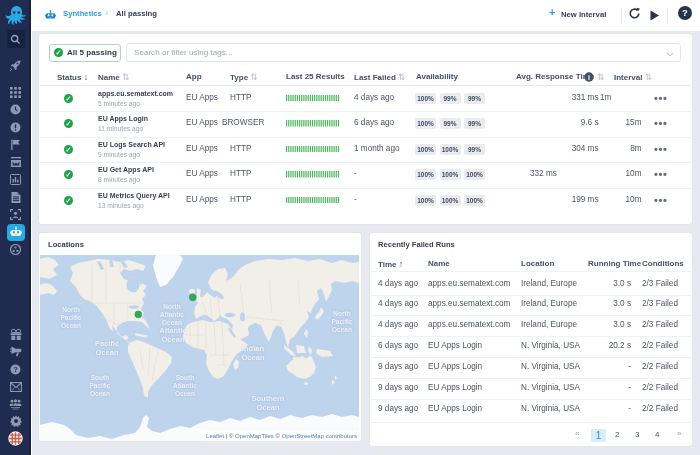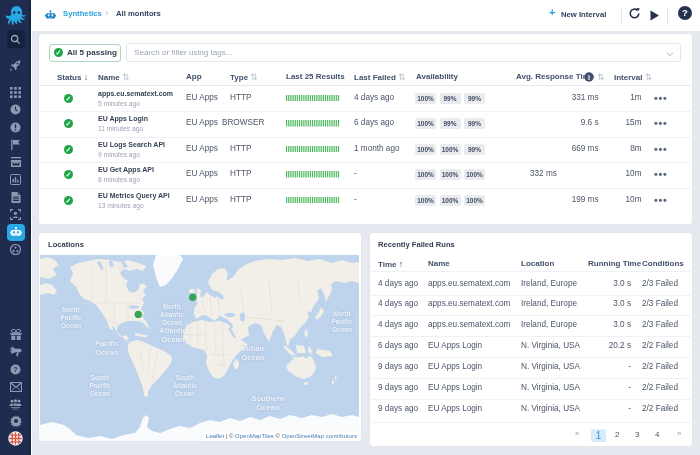--- a/index.html
+++ b/index.html
@@ -249,21 +249,21 @@
       <path d="M2.2 3 L9.8 3 Q11 3 11 4.8 L11 7 Q11 8.8 9.8 8.8 L2.2 8.8 Q1 8.8 1 7 L1 4.8 Q1 3 2.2 3 Z" fill="#1d87ca"></path>
       <ellipse cx="4" cy="5.3" rx="1.1" ry="1.2" fill="#fff"></ellipse>
         <ellipse cx="8" cy="5.3" rx="1.1" ry="1.2" fill="#fff"></ellipse>
       <path d="M4.7 7.6 Q6 8.6 7.3 7.6 Z" fill="#fff"></path>
       <rect x="0" y="4.6" width="1" height="2" fill="#1d87ca"></rect>
         <rect x="11" y="4.6" width="1" height="2" fill="#1d87ca"></rect>
     </svg>
   </span>
   <span class="abs crumb-blue" style="left:31px;top:8.5px;">Synthetics</span>
   <span class="abs" style="left:73px;top:6.5px;color:#c3cad4;font-size:10px;">›</span>
-  <span class="abs crumb-dark" style="left:84px;top:8.5px;">All monitors</span>
+  <span class="abs crumb-dark" style="left:84px;top:8.5px;">All passing</span>
 
   <span class="abs" style="left:517px;top:6px;color:#2b9fdb;font-size:11px;font-weight:700;">+</span>
   <span class="abs crumb-dark" style="left:529px;top:9.5px;">New Interval</span>
   <span class="vdiv" style="left:589px;"></span>
   <span class="abs" id="refresh-icon" style="left:596px;top:6px;">
     <svg width="13" height="13" viewBox="0 0 13 13">
       <path d="M10.8 6.5 A4.3 4.3 0 1 1 9.4 3.3" fill="none" stroke="#26324e" stroke-width="1.6"></path>
       <path d="M8.6 0.8 L11.8 1.6 L10 4.6 Z" fill="#26324e"></path>
     </svg>
   </span>
@@ -339,21 +339,21 @@
         <rect x="47.52" y="0" width="1.2" height="6.5"></rect>
         <rect x="49.68" y="0" width="1.2" height="6.5"></rect>
         <rect x="51.84" y="0" width="1.2" height="6.5"></rect>
       </svg>
     </div>
   <span class="td" style="left:354px;top:92.8px;">4 days ago</span>
   <span class="badge" style="left:415px;top:92.8px;width:21px;">100%</span>
   <span class="badge" style="left:439.5px;top:92.8px;width:21px;">99%</span>
   <span class="badge" style="left:464px;top:92.8px;width:21px;">99%</span>
   <span class="td" style="left:530px;top:92.8px;width:68.5px;text-align:right;">331 ms</span>
-  <span class="td" style="left:600px;top:92.8px;width:41.5px;text-align:right;">1m</span>
+  <span class="td" style="left:600px;top:92.8px;width:41.5px;text-align:left;">1m</span>
   <span class="dots" style="left:654px;top:91.8px;">•••</span>
   <div class="rowsep" style="left:40px;top:111px;width:651px;"></div>
 
   <span class="checkc" style="left:64px;top:119.3px;">✓</span>
   <span class="namebold" style="left:98px;top:115.3px;">EU Apps Login</span>
   <span class="subgray" style="left:98px;top:125.3px;">11 minutes ago</span>
   <span class="td" style="left:186px;top:118.3px;">EU Apps</span>
   <span class="td" style="left:222px;top:118.3px;">BROWSER</span>
   <div class="bars" style="left:285.5px;top:120.3px;">
       <svg width="54" height="6.5" viewBox="0 0 54 6.5" fill="#4bb75d">
@@ -424,21 +424,21 @@
         <rect x="45.36" y="0" width="1.2" height="6.5"></rect>
         <rect x="47.52" y="0" width="1.2" height="6.5"></rect>
         <rect x="49.68" y="0" width="1.2" height="6.5"></rect>
         <rect x="51.84" y="0" width="1.2" height="6.5"></rect>
       </svg>
     </div>
   <span class="td" style="left:354px;top:143.8px;">1 month ago</span>
   <span class="badge" style="left:415px;top:143.8px;width:21px;">100%</span>
   <span class="badge" style="left:439.5px;top:143.8px;width:21px;">100%</span>
   <span class="badge" style="left:464px;top:143.8px;width:21px;">99%</span>
-  <span class="td" style="left:530px;top:143.8px;width:68.5px;text-align:right;">669 ms</span>
+  <span class="td" style="left:530px;top:143.8px;width:68.5px;text-align:right;">304 ms</span>
   <span class="td" style="left:600px;top:143.8px;width:41.5px;text-align:right;">8m</span>
   <span class="dots" style="left:654px;top:142.8px;">•••</span>
   <div class="rowsep" style="left:40px;top:162px;width:651px;"></div>
 
   <span class="checkc" style="left:64px;top:170.3px;">✓</span>
   <span class="namebold" style="left:98px;top:166.3px;">EU Get Apps API</span>
   <span class="subgray" style="left:98px;top:176.3px;">8 minutes ago</span>
   <span class="td" style="left:186px;top:169.3px;">EU Apps</span>
   <span class="td" style="left:230px;top:169.3px;">HTTP</span>
   <div class="bars" style="left:285.5px;top:171.3px;">

